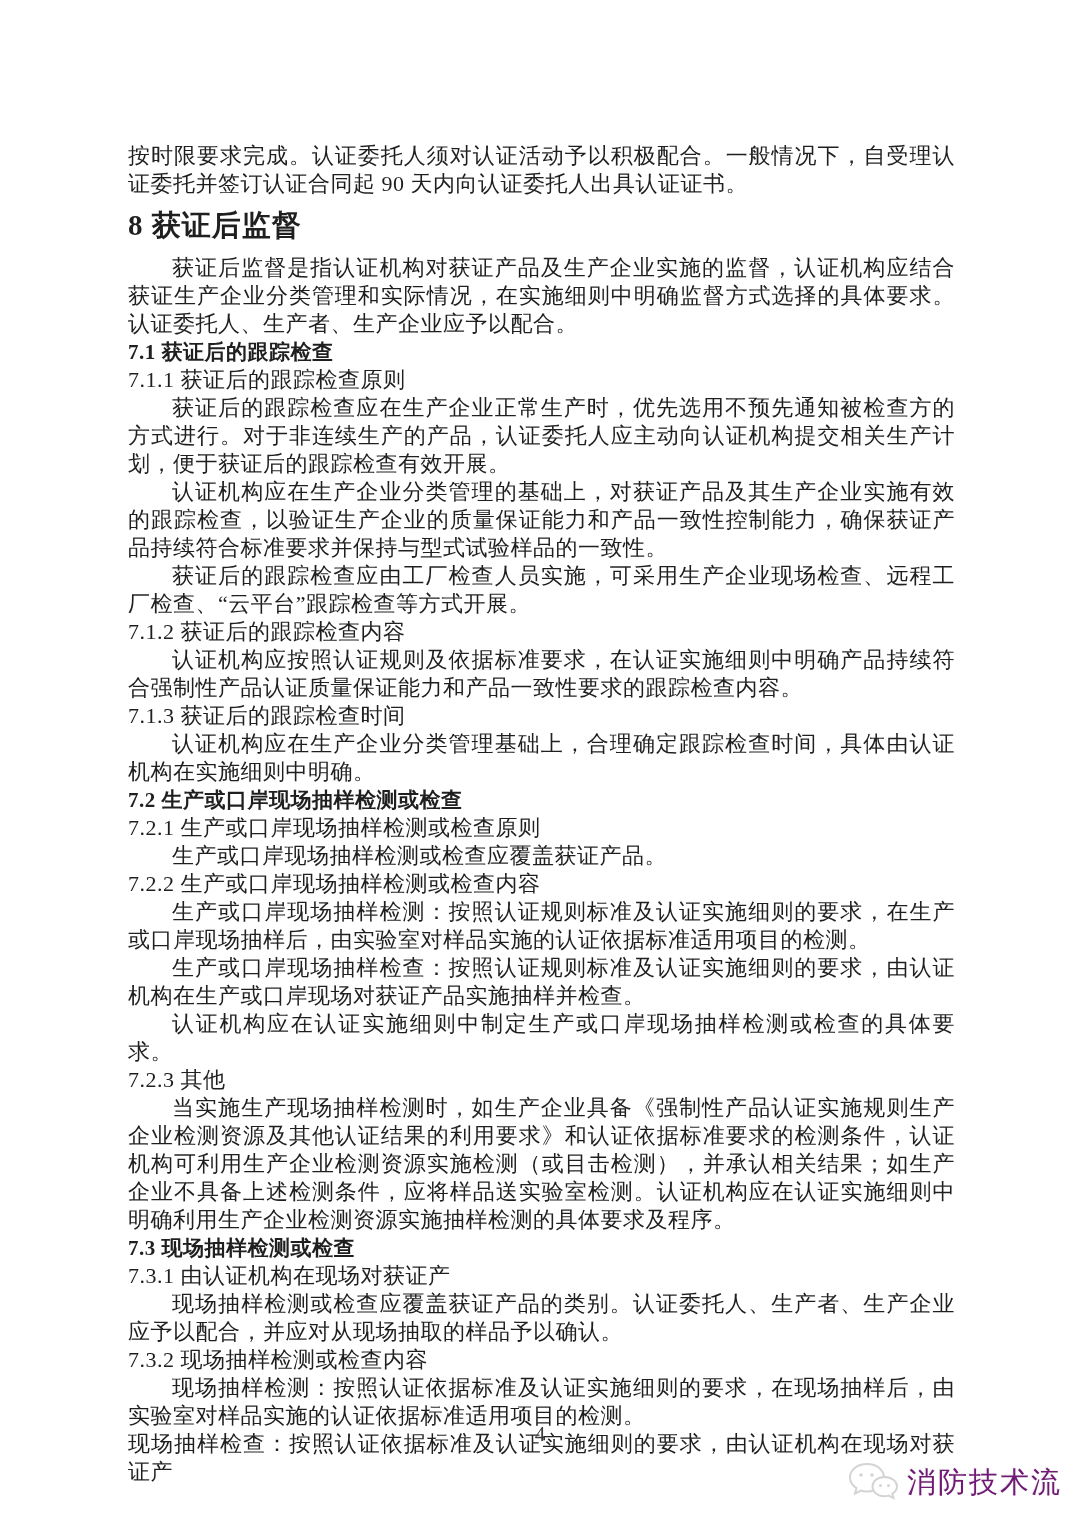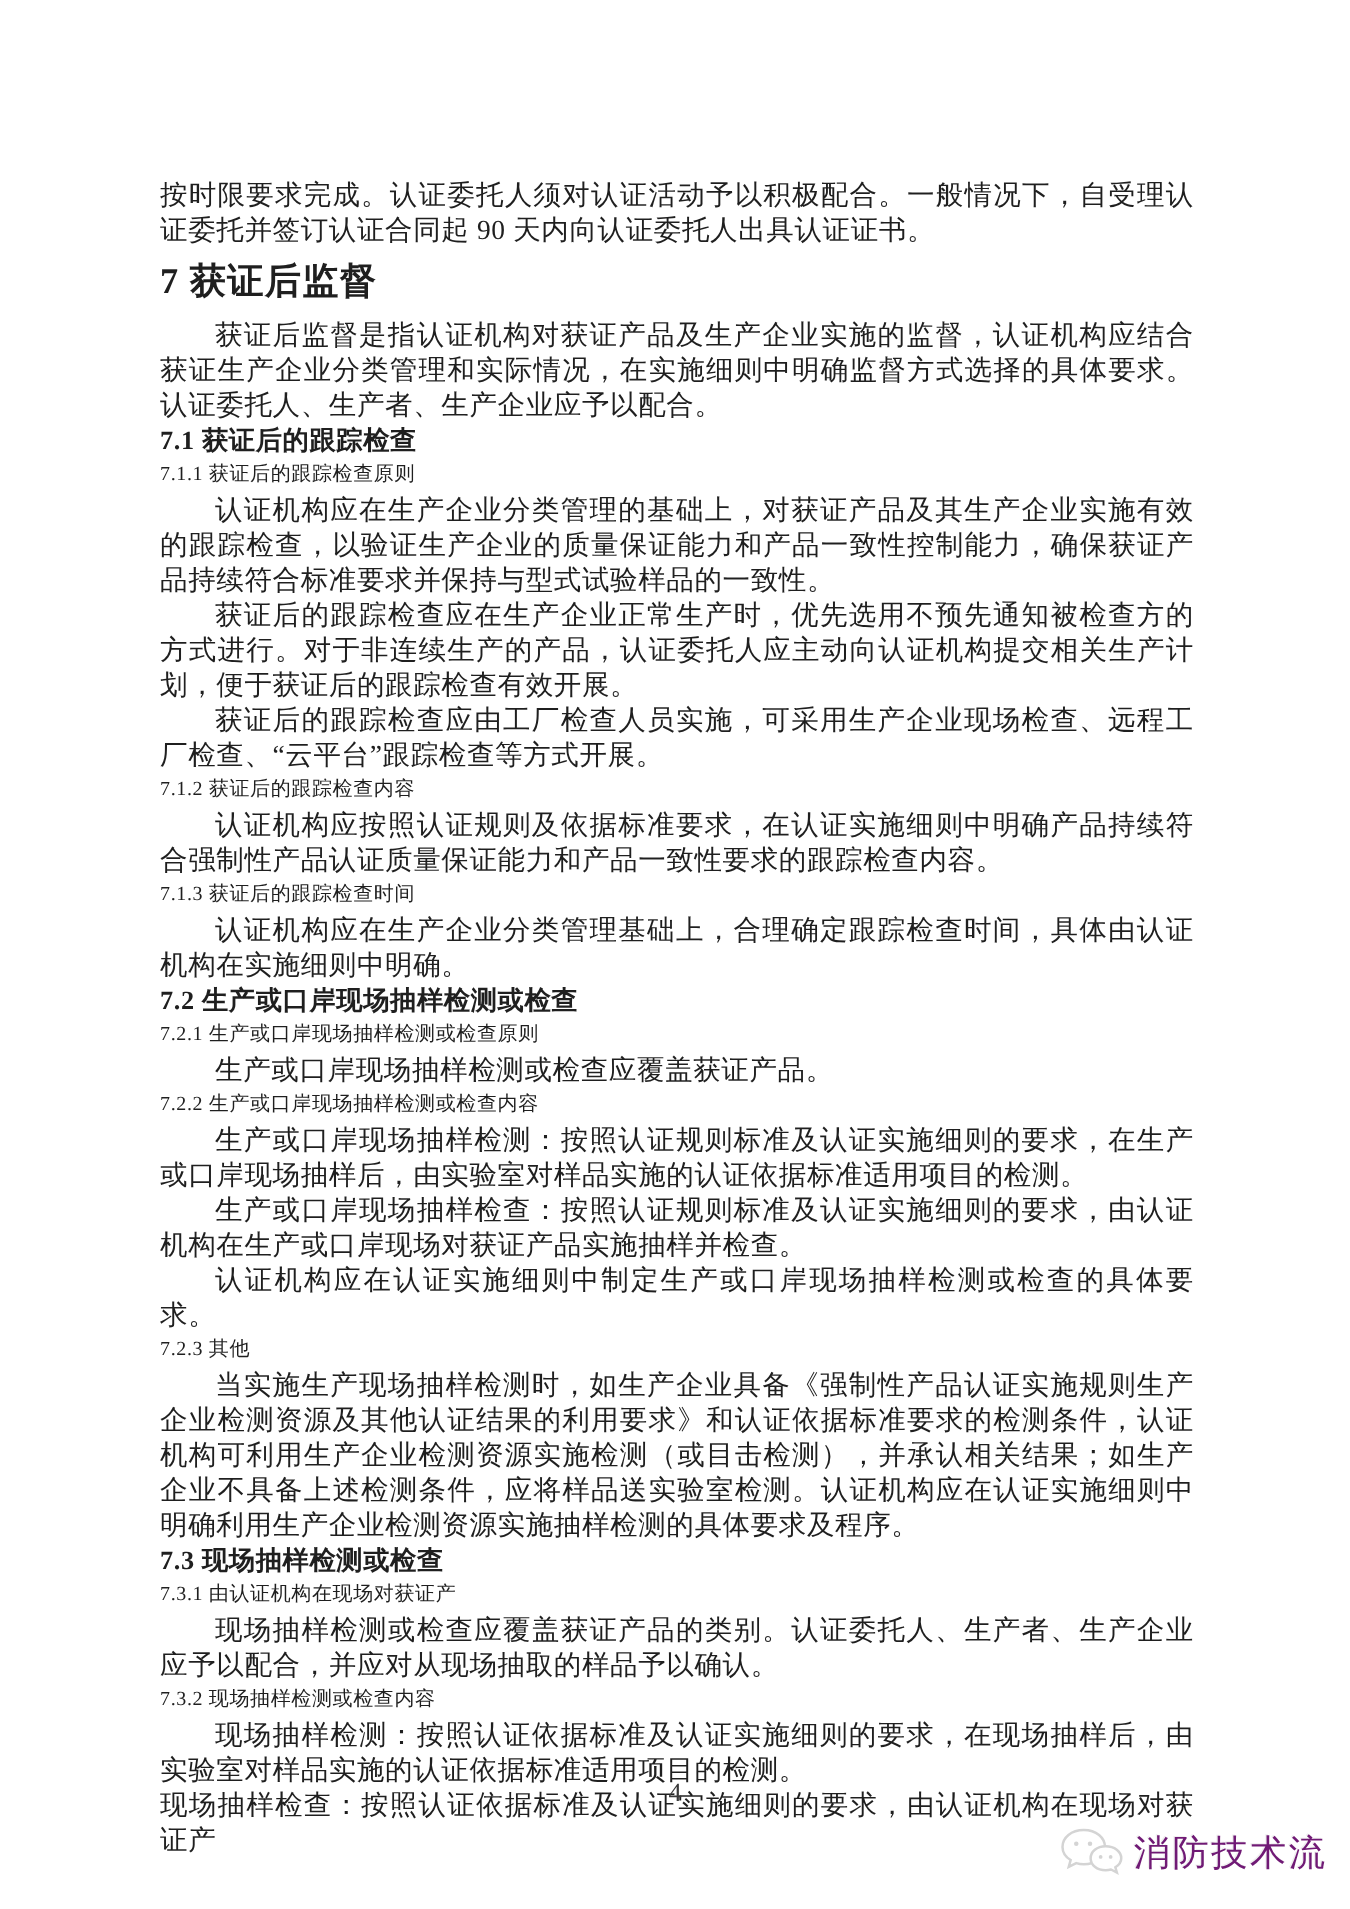--- a/index.html
+++ b/index.html
@@ -44,21 +44,21 @@
   }
   .h2 {
     margin: 0;
     font-size: 21px;
     line-height: 28px;
     font-weight: bold;
     letter-spacing: 0.5px;
   }
   .h3 {
     margin: 0;
-    font-size: 16px;
+    font-size: 22px;
     line-height: 28px;
     font-weight: normal;
     letter-spacing: 0.5px;
   }
   .page-number {
     position: absolute;
     left: 0;
     right: 0;
     top: 1422px;
     text-align: center;
@@ -84,31 +84,31 @@
     display: block;
   }
 </style>
 </head>
 <body>
 
 <div class="page">
 
   <p class="body-para no-indent">按时限要求完成。认证委托人须对认证活动予以积极配合。一般情况下，自受理认证委托并签订认证合同起 90 天内向认证委托人出具认证证书。</p>
 
-  <h1 class="h1">7 获证后监督</h1>
+  <h1 class="h1">8 获证后监督</h1>
 
   <p class="body-para">获证后监督是指认证机构对获证产品及生产企业实施的监督，认证机构应结合获证生产企业分类管理和实际情况，在实施细则中明确监督方式选择的具体要求。认证委托人、生产者、生产企业应予以配合。</p>
 
   <h2 class="h2">7.1 获证后的跟踪检查</h2>
 
   <p class="h3">7.1.1 获证后的跟踪检查原则</p>
 
+  <p class="body-para">获证后的跟踪检查应在生产企业正常生产时，优先选用不预先通知被检查方的方式进行。对于非连续生产的产品，认证委托人应主动向认证机构提交相关生产计划，便于获证后的跟踪检查有效开展。</p>
+
   <p class="body-para">认证机构应在生产企业分类管理的基础上，对获证产品及其生产企业实施有效的跟踪检查，以验证生产企业的质量保证能力和产品一致性控制能力，确保获证产品持续符合标准要求并保持与型式试验样品的一致性。</p>
-
-  <p class="body-para">获证后的跟踪检查应在生产企业正常生产时，优先选用不预先通知被检查方的方式进行。对于非连续生产的产品，认证委托人应主动向认证机构提交相关生产计划，便于获证后的跟踪检查有效开展。</p>
 
   <p class="body-para">获证后的跟踪检查应由工厂检查人员实施，可采用生产企业现场检查、远程工厂检查、“云平台”跟踪检查等方式开展。</p>
 
   <p class="h3">7.1.2 获证后的跟踪检查内容</p>
 
   <p class="body-para">认证机构应按照认证规则及依据标准要求，在认证实施细则中明确产品持续符合强制性产品认证质量保证能力和产品一致性要求的跟踪检查内容。</p>
 
   <p class="h3">7.1.3 获证后的跟踪检查时间</p>
 
   <p class="body-para">认证机构应在生产企业分类管理基础上，合理确定跟踪检查时间，具体由认证机构在实施细则中明确。</p>

